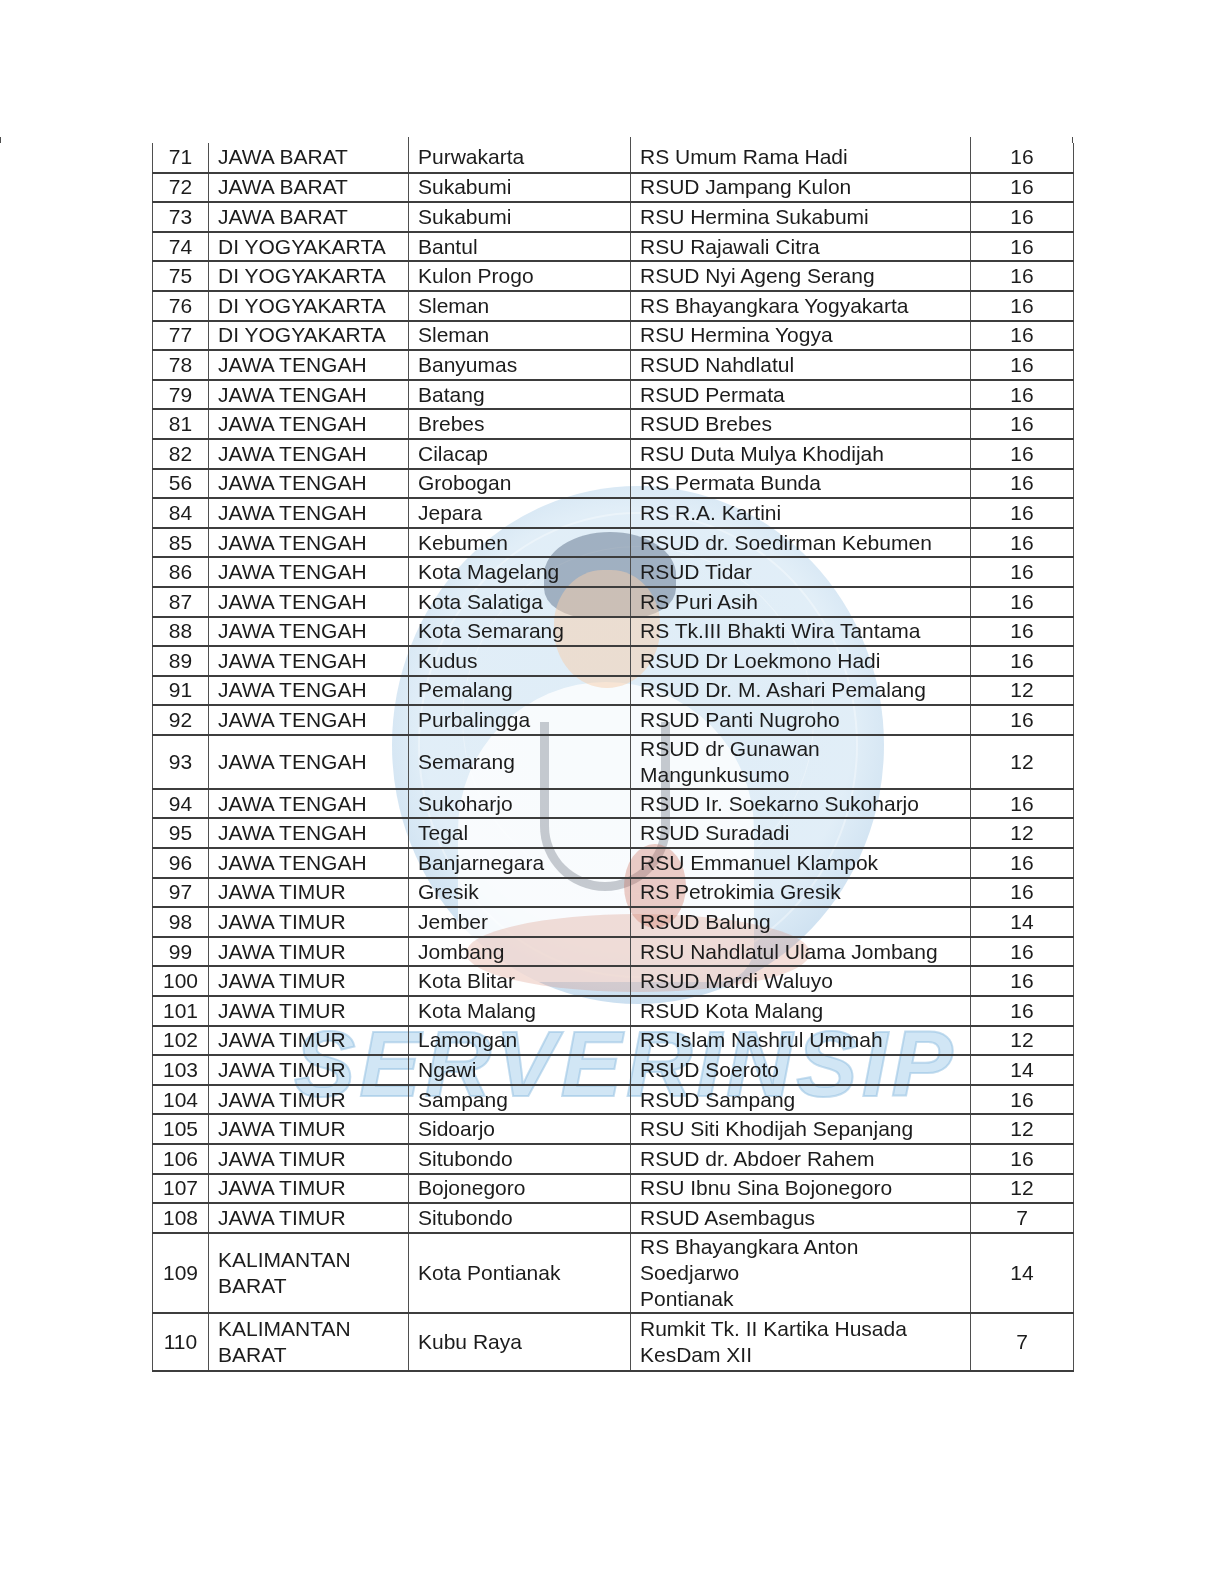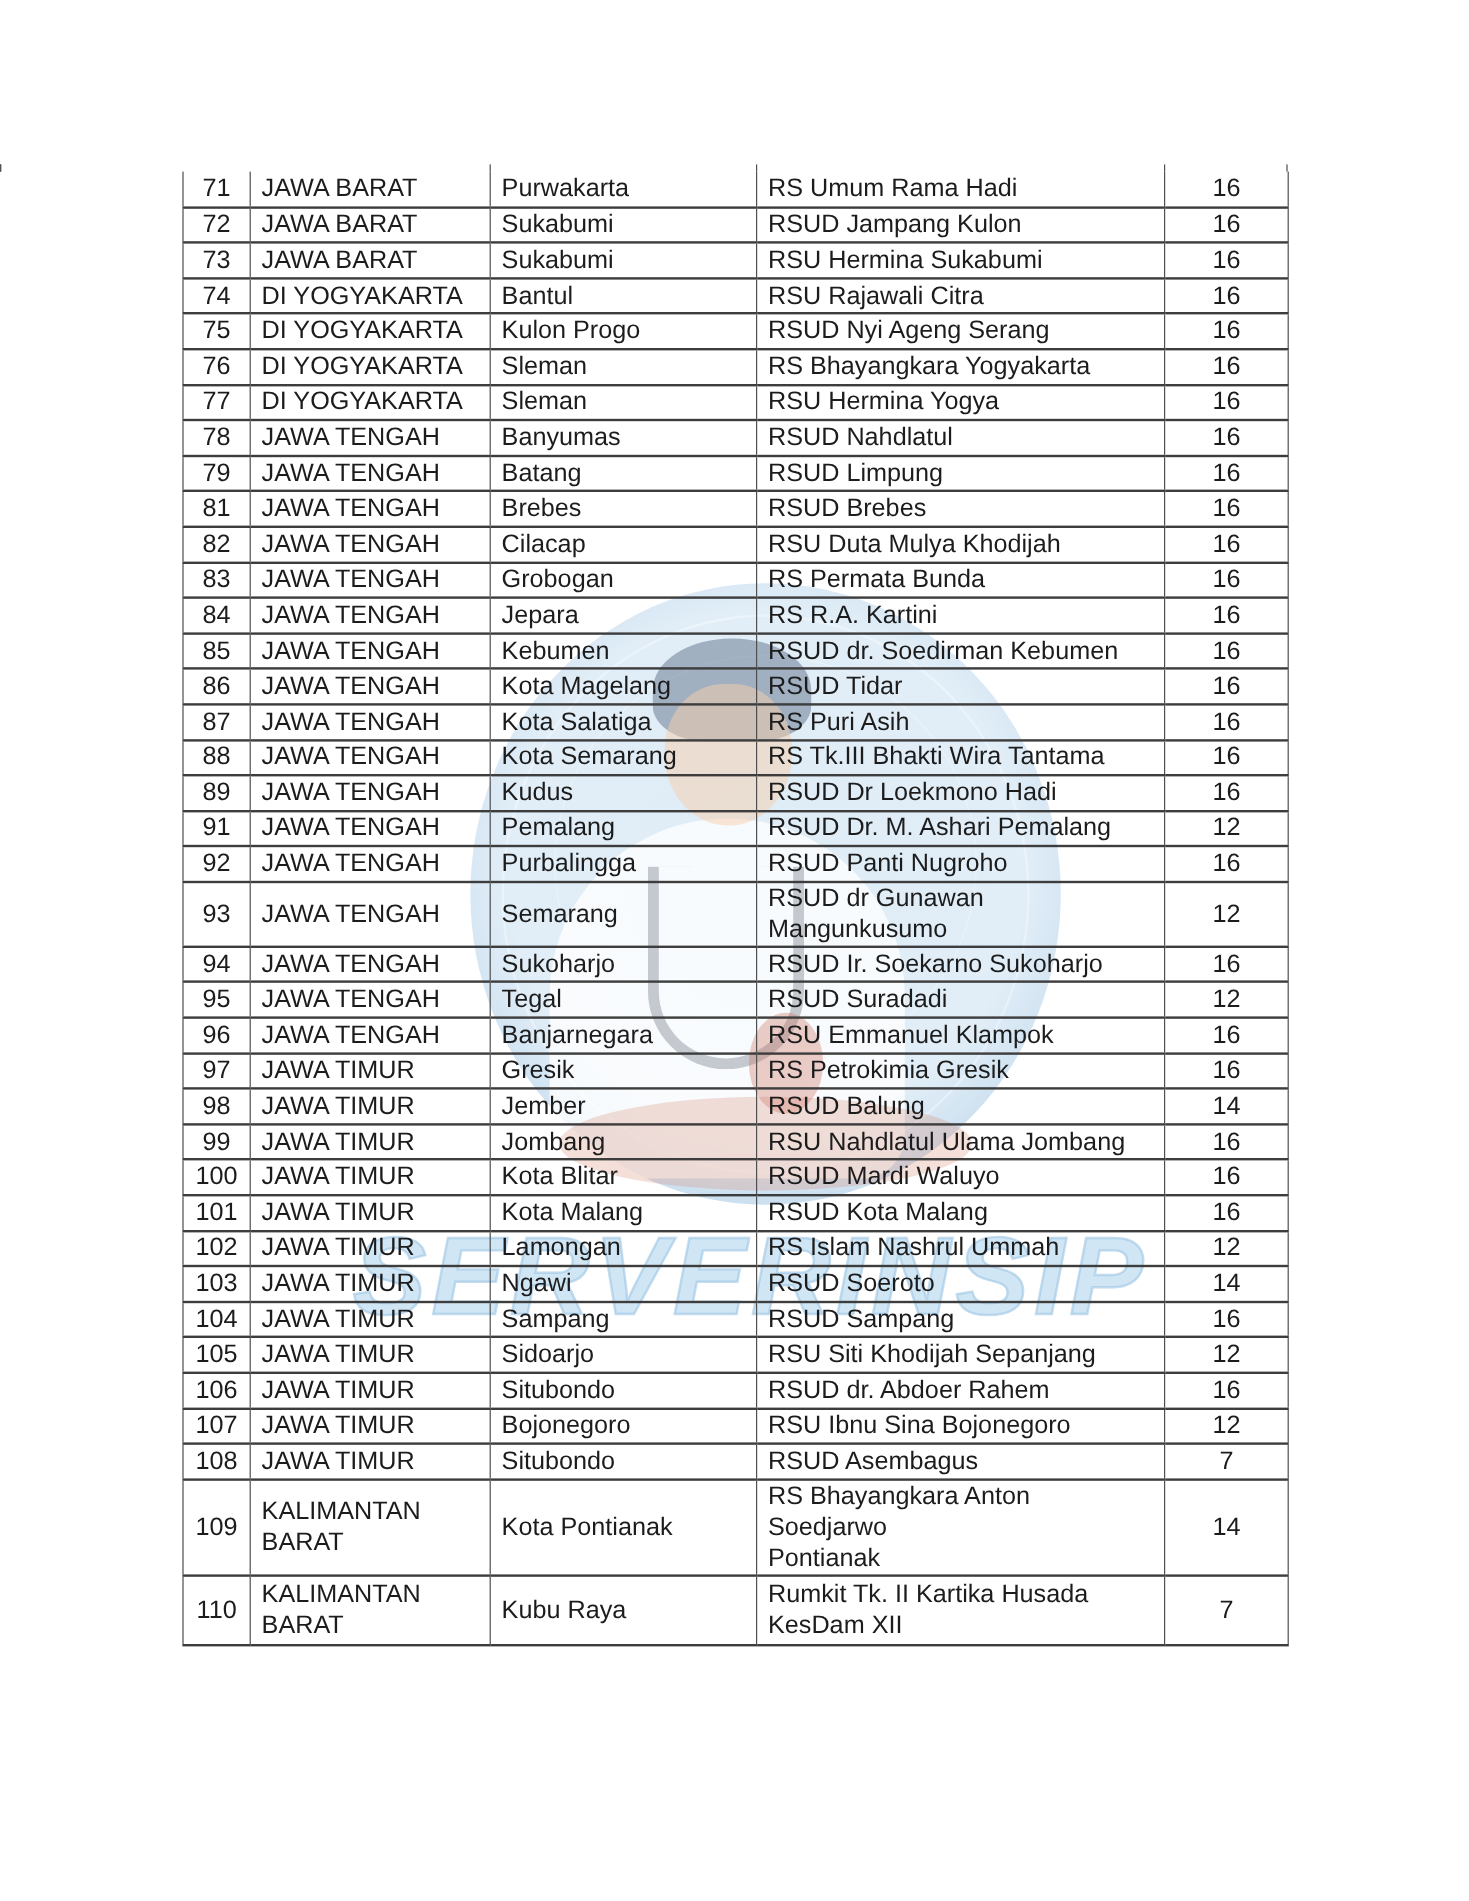--- a/index.html
+++ b/index.html
@@ -134,39 +134,39 @@
       <td class="c">78</td>
       <td class="pre">JAWA TENGAH</td>
       <td>Banyumas</td>
       <td class="pre">RSUD Nahdlatul</td>
       <td class="c">16</td>
     </tr>
         <tr>
       <td class="c">79</td>
       <td class="pre">JAWA TENGAH</td>
       <td>Batang</td>
-      <td class="pre">RSUD Limpung</td>
+      <td class="pre">RSUD Permata</td>
       <td class="c">16</td>
     </tr>
         <tr>
       <td class="c">81</td>
       <td class="pre">JAWA TENGAH</td>
       <td>Brebes</td>
       <td class="pre">RSUD Brebes</td>
       <td class="c">16</td>
     </tr>
         <tr>
       <td class="c">82</td>
       <td class="pre">JAWA TENGAH</td>
       <td>Cilacap</td>
       <td class="pre">RSU Duta Mulya Khodijah</td>
       <td class="c">16</td>
     </tr>
         <tr>
-      <td class="c">83</td>
+      <td class="c">56</td>
       <td class="pre">JAWA TENGAH</td>
       <td>Grobogan</td>
       <td class="pre">RS Permata Bunda</td>
       <td class="c">16</td>
     </tr>
         <tr>
       <td class="c">84</td>
       <td class="pre">JAWA TENGAH</td>
       <td>Jepara</td>
       <td class="pre">RS R.A. Kartini</td>

